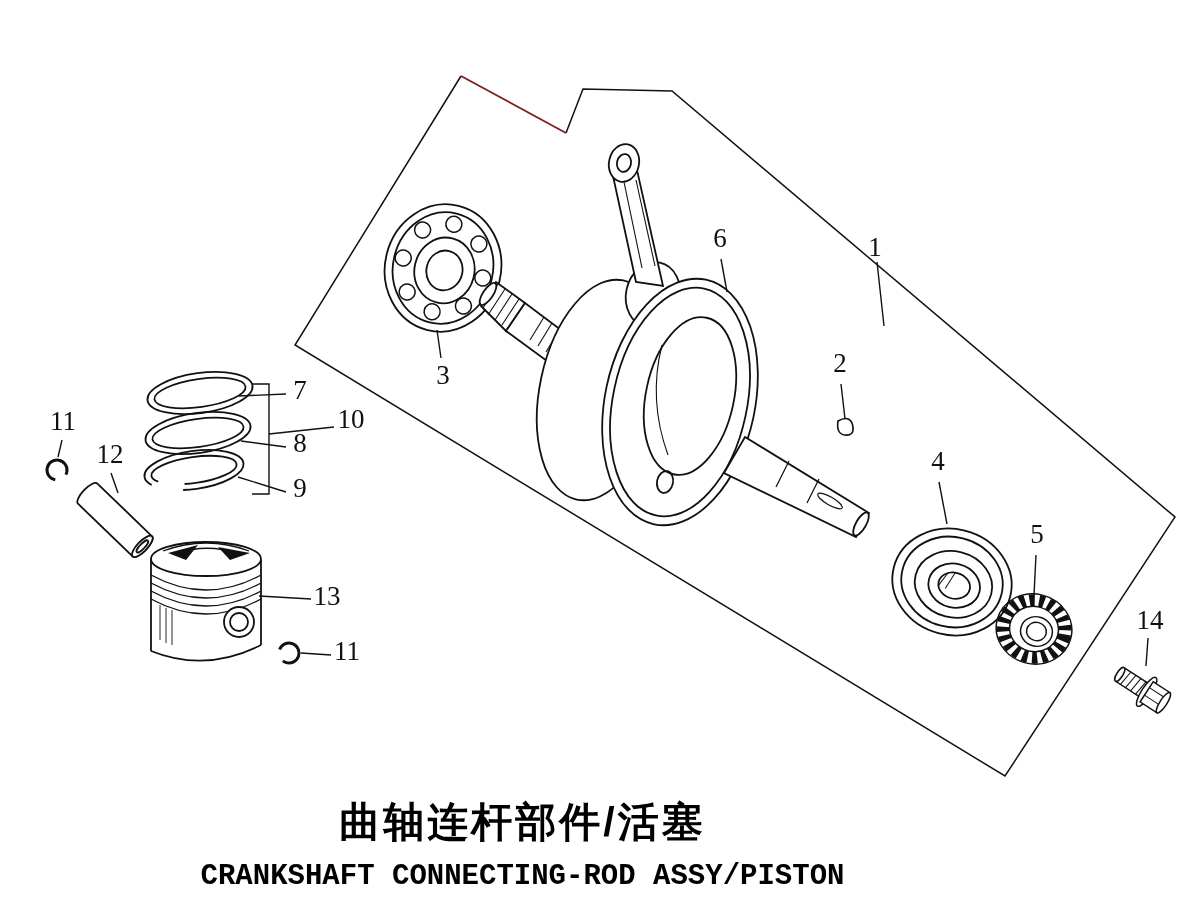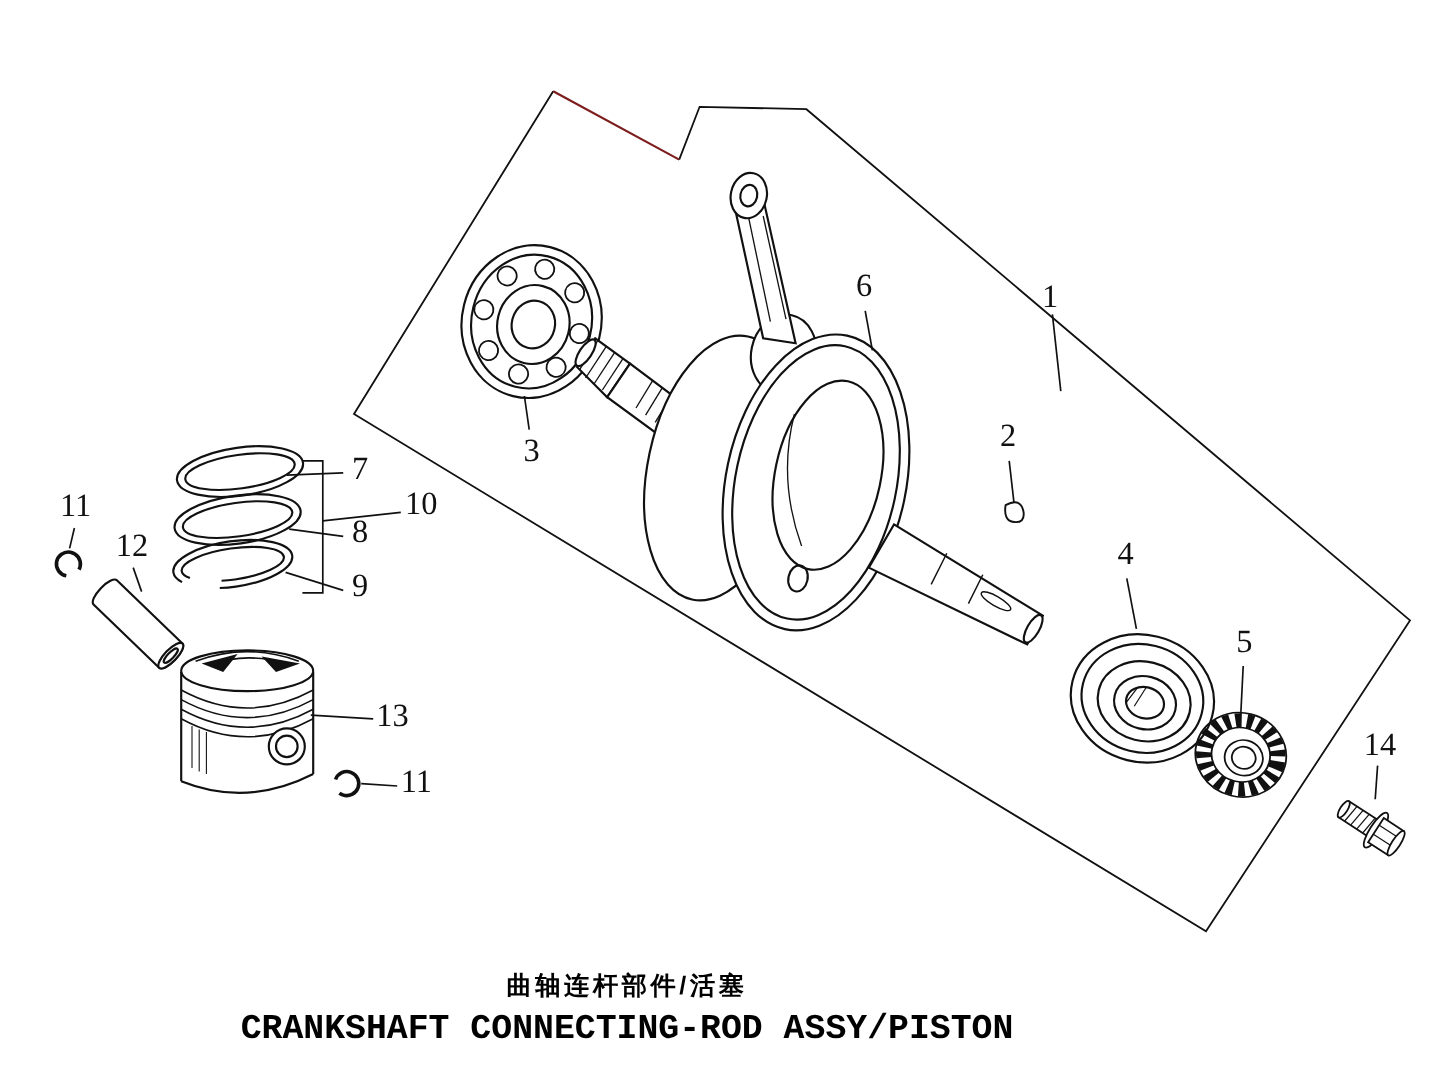--- a/index.html
+++ b/index.html
@@ -1,24 +1,24 @@
 <!DOCTYPE html>
 <html><head>
 <meta charset="utf-8">
 <style>
   html,body{margin:0;padding:0;background:#fff;}
   .page{position:relative;width:1200px;height:897px;background:#ffffff;overflow:hidden;
         font-family:"Liberation Serif", serif;}
   svg{position:absolute;left:0;top:0;}
   .callout{font-family:"Liberation Serif", serif;font-size:27px;fill:#111;}
   .titles{position:absolute;left:0;top:804px;width:1045px;text-align:center;color:#000;}
-  .title-cn{font-family:"Liberation Sans", sans-serif;font-weight:bold;font-size:21px;
+  .title-cn{font-family:"Liberation Sans", sans-serif;font-weight:bold;font-size:41px;
             letter-spacing:3px;line-height:36px;}
   .title-en{font-family:"Liberation Mono","DejaVu Sans Mono", monospace;font-weight:bold;
-            font-size:29px;line-height:36px;letter-spacing:0px;}
+            font-size:29px;line-height:36px;letter-spacing:0px;margin-top:19px;}
 </style>
 </head>
 <body>
 
 <div class="page">
 
 <svg width="1200" height="897" viewBox="0 0 1200 897">
 
   <g fill="none" stroke="#111" stroke-width="1.5">
     <path d="M566,133 L583,89 L672,91 L1175,517 L1005,776 L295,345 L461,76"></path>

